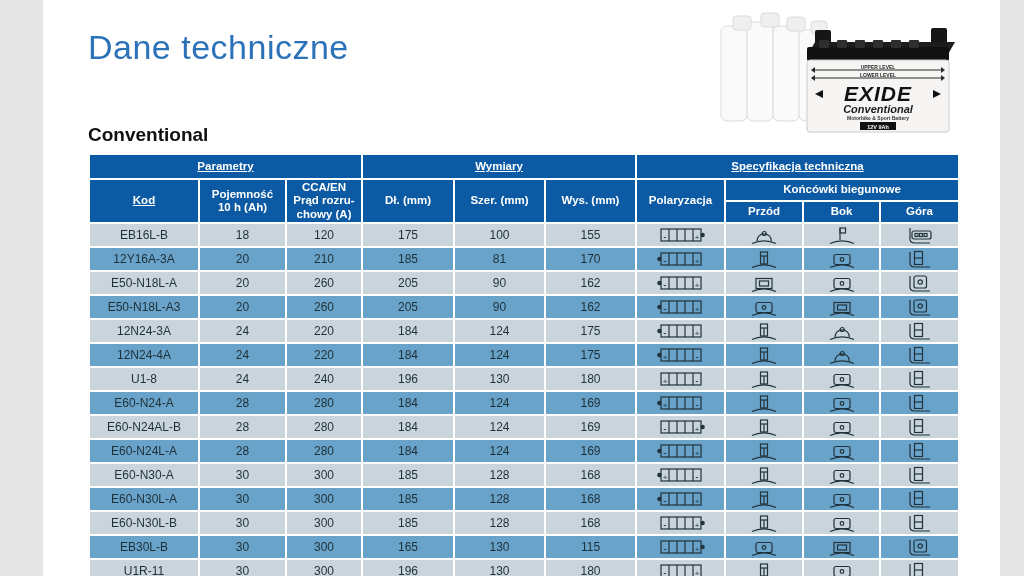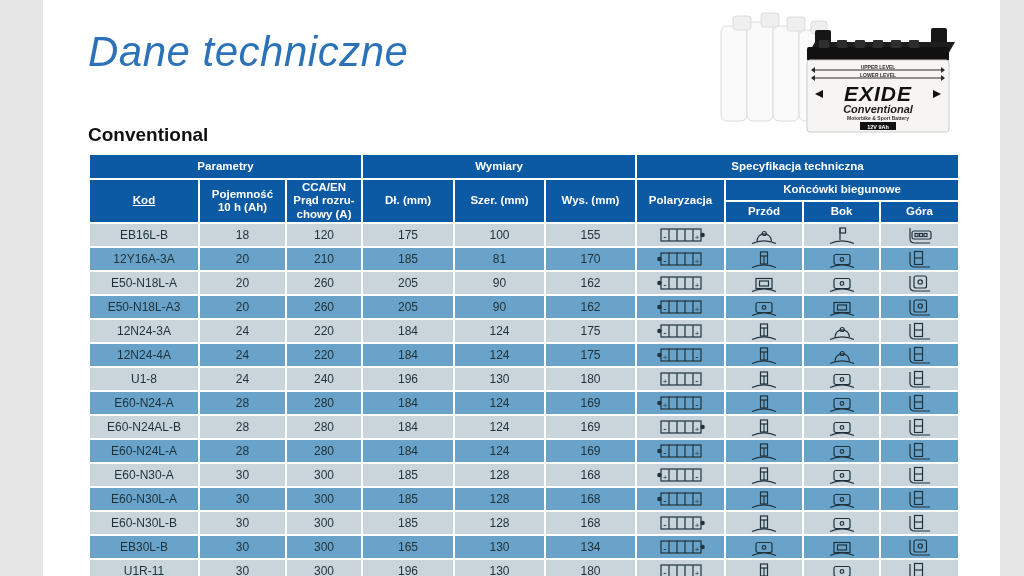--- a/index.html
+++ b/index.html
@@ -7,44 +7,43 @@
     width:1024px;height:576px;position:relative;overflow:hidden;
     background:#e6e6e6;
     font-family:"Liberation Sans", sans-serif;
   }
   .slide{
     position:absolute;left:43px;top:0;width:957px;height:576px;
     background:#ffffff;
   }
   .page-title{
     position:absolute;left:45px;top:28px;
-    font-size:42px;font-weight:400;letter-spacing:.5px;
+    font-size:34px;font-weight:400;letter-spacing:.5px;
     color:#2b72b8;
-    font-style:italic;
   }
   .section-title{
     position:absolute;left:45px;top:124px;
     font-size:19px;font-weight:bold;color:#101010;
   }
   .product{
     position:absolute;left:660px;top:4px;width:270px;height:135px;
   }
   table.spec{
     position:absolute;left:45px;top:153px;
     border-collapse:collapse;table-layout:fixed;width:870px;
   }
   table.spec th, table.spec td{
     border:2px solid #ffffff;text-align:center;vertical-align:middle;
     padding:0;overflow:hidden;
   }
   table.spec th{
     background:#0d5aa4;color:#ffffff;font-weight:bold;font-size:11.5px;
     line-height:1.15;
   }
-  th.group{font-size:13px;height:23px;}
+  th.group{font-size:13px;height:23px;text-decoration:underline;}
   th.colhead{height:22px;}
   th.multiline{white-space:pre-line;}
   th.kod-head{font-size:14px;text-decoration:underline;}
   th.sub{height:20px;font-size:12px;}
   tbody td{
     height:20.6px;font-size:12px;color:#1e3038;
   }
   tbody td.kod-cell{font-size:12px;}
   tr.light td{background:#c9d4db;}
   tr.dark td{background:#69a3c9;}
@@ -695,21 +694,21 @@
               <line x1="9.5" y1="10" x2="17.5" y2="10" stroke="#21333d" fill="none" stroke-width="1.2"></line>
             </svg>
           </td>
         </tr>
         <tr class="dark">
           <td class="kod-cell">EB30L-B</td>
           <td>30</td>
           <td>300</td>
           <td>165</td>
           <td>130</td>
-          <td>134</td>
+          <td>115</td>
           <td>
             <svg width="48" height="16" viewBox="0 0 48 16">
               <rect x="4" y="2" width="40" height="12" stroke="#21333d" fill="none" stroke-width="1.2"></rect>
               <line x1="12" y1="2" x2="12" y2="14" stroke="#21333d" fill="none" stroke-width="1.2"></line>
               <line x1="20" y1="2" x2="20" y2="14" stroke="#21333d" fill="none" stroke-width="1.2"></line>
               <line x1="28" y1="2" x2="28" y2="14" stroke="#21333d" fill="none" stroke-width="1.2"></line>
               <line x1="36" y1="2" x2="36" y2="14" stroke="#21333d" fill="none" stroke-width="1.2"></line>
               <circle cx="45.6" cy="8" r="2.2" fill="#21333d"></circle>
               <text x="40" y="13" font-size="8" fill="#21333d" text-anchor="middle">+</text>
               <text x="8" y="12.5" font-size="10" fill="#21333d" text-anchor="middle">-</text>

